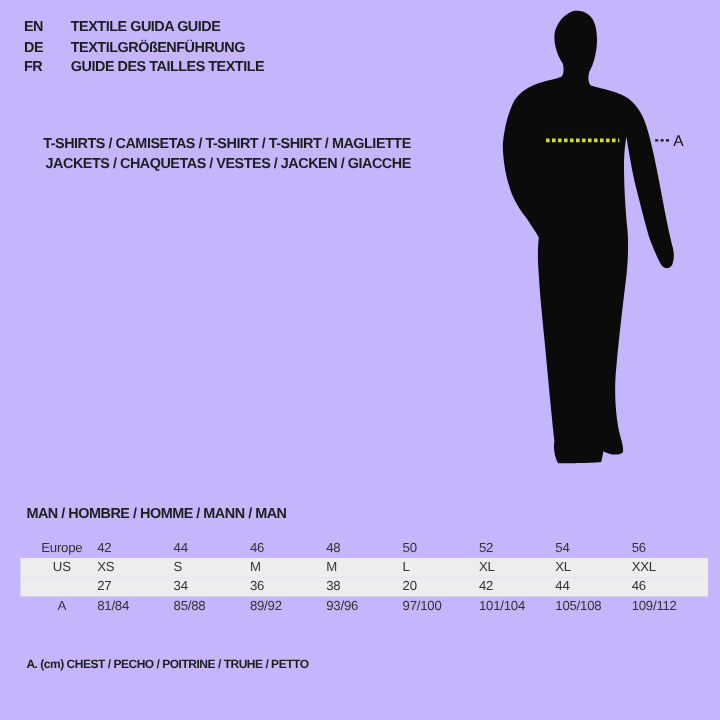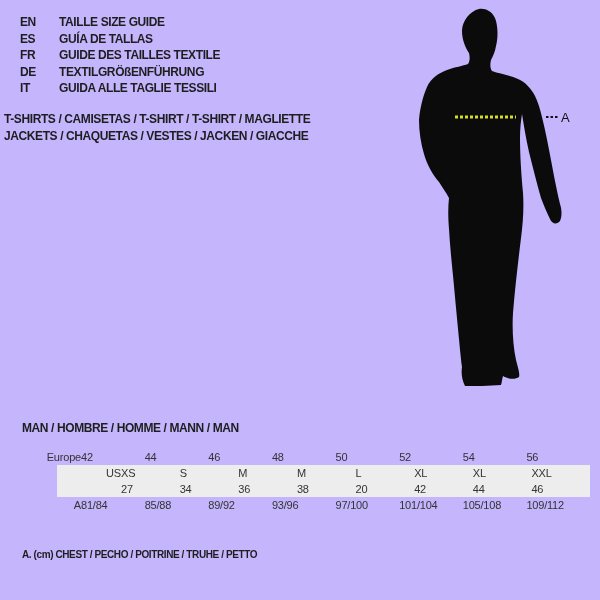--- a/index.html
+++ b/index.html
@@ -5,62 +5,54 @@
   html,body{margin:0;padding:0;background:#ffffff;}
   .canvas{
     position:relative;width:600px;height:600px;background:#c4b5fd;overflow:hidden;
     font-family:"Liberation Sans", sans-serif;color:#1e1e1e;
   }
   
   .lang-list{position:absolute;left:20px;top:14px;}
   .lang-row{display:flex;line-height:16.6px;font-size:12px;font-weight:bold;letter-spacing:-0.4px;}
   .lang-code{width:39px;}
   
-  .categories{position:absolute;left:4px;top:111px;}
+  .categories{position:absolute;left:36px;top:111px;text-align:right;}
   .cat-line{font-size:12px;font-weight:bold;letter-spacing:-0.4px;line-height:16.5px;}
   
   .figure-wrap{position:absolute;left:415px;top:8px;width:155px;height:380px;}
   
   .section-title{position:absolute;left:22px;top:421px;font-size:12px;font-weight:bold;letter-spacing:-0.4px;text-align:center;}
   
   .size-table{position:absolute;left:17px;top:449px;width:573px;}
   .thead{background:#cacaca;height:15px;line-height:15px;font-size:11px;color:#3d3d3d;
          padding-left:5px;letter-spacing:-0.2px;}
   .tbody .trow{display:grid;grid-template-columns:64px repeat(8,1fr);height:16px;}
-  .tbody .trow:nth-child(2),.tbody .trow:nth-child(3){background:#ededed;margin-left:40px;}
+  .tbody .trow:nth-child(2),.tbody .trow:nth-child(3){background:#ededed;}
   .cell{font-size:11px;line-height:16px;color:#333;text-align:left;letter-spacing:-0.2px;}
-  .cell.label{text-align:right;padding-left:5px;}
+  .cell.label{text-align:center;padding-left:5px;}
   
   .footnote{position:absolute;left:22px;top:549px;font-size:10px;font-weight:bold;letter-spacing:-0.4px;}
 </style>
 </head>
 <body>
 
 <div class="canvas">
 
   <div class="lang-list">
     <div class="lang-row">
       <span class="lang-code">EN</span>
-      <span class="lang-label">TAILLE SIZE GUIDE</span>
-    </div>
-    <div class="lang-row">
-      <span class="lang-code">ES</span>
-      <span class="lang-label">GUÍA DE TALLAS</span>
-    </div>
-    <div class="lang-row">
-      <span class="lang-code">FR</span>
-      <span class="lang-label">GUIDE DES TAILLES TEXTILE</span>
+      <span class="lang-label">TEXTILE GUIDA GUIDE</span>
     </div>
     <div class="lang-row">
       <span class="lang-code">DE</span>
       <span class="lang-label">TEXTILGRÖßENFÜHRUNG</span>
     </div>
     <div class="lang-row">
-      <span class="lang-code">IT</span>
-      <span class="lang-label">GUIDA ALLE TAGLIE TESSILI</span>
+      <span class="lang-code">FR</span>
+      <span class="lang-label">GUIDE DES TAILLES TEXTILE</span>
     </div>
   </div>
 
   <div class="categories">
     <div class="cat-line">T-SHIRTS / CAMISETAS / T-SHIRT / T-SHIRT / MAGLIETTE</div>
     <div class="cat-line">JACKETS / CHAQUETAS / VESTES / JACKEN / GIACCHE</div>
   </div>
 
   <div class="figure-wrap">
     <svg width="155" height="380" viewBox="0 0 155 380">

